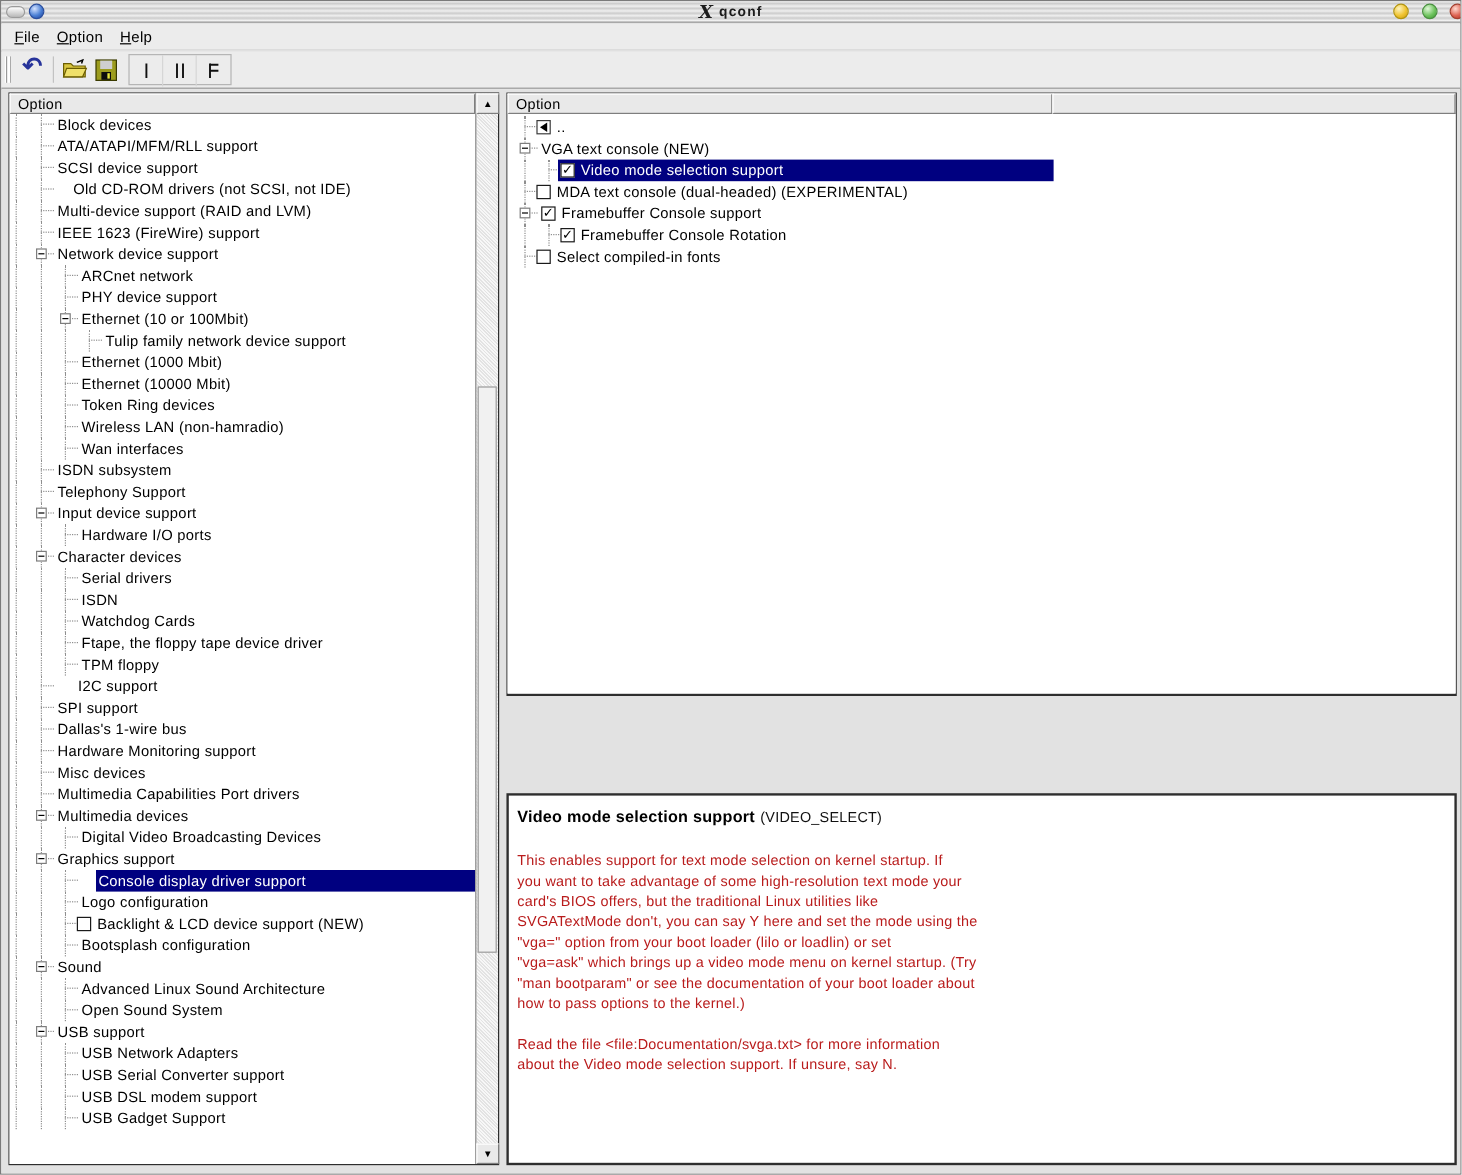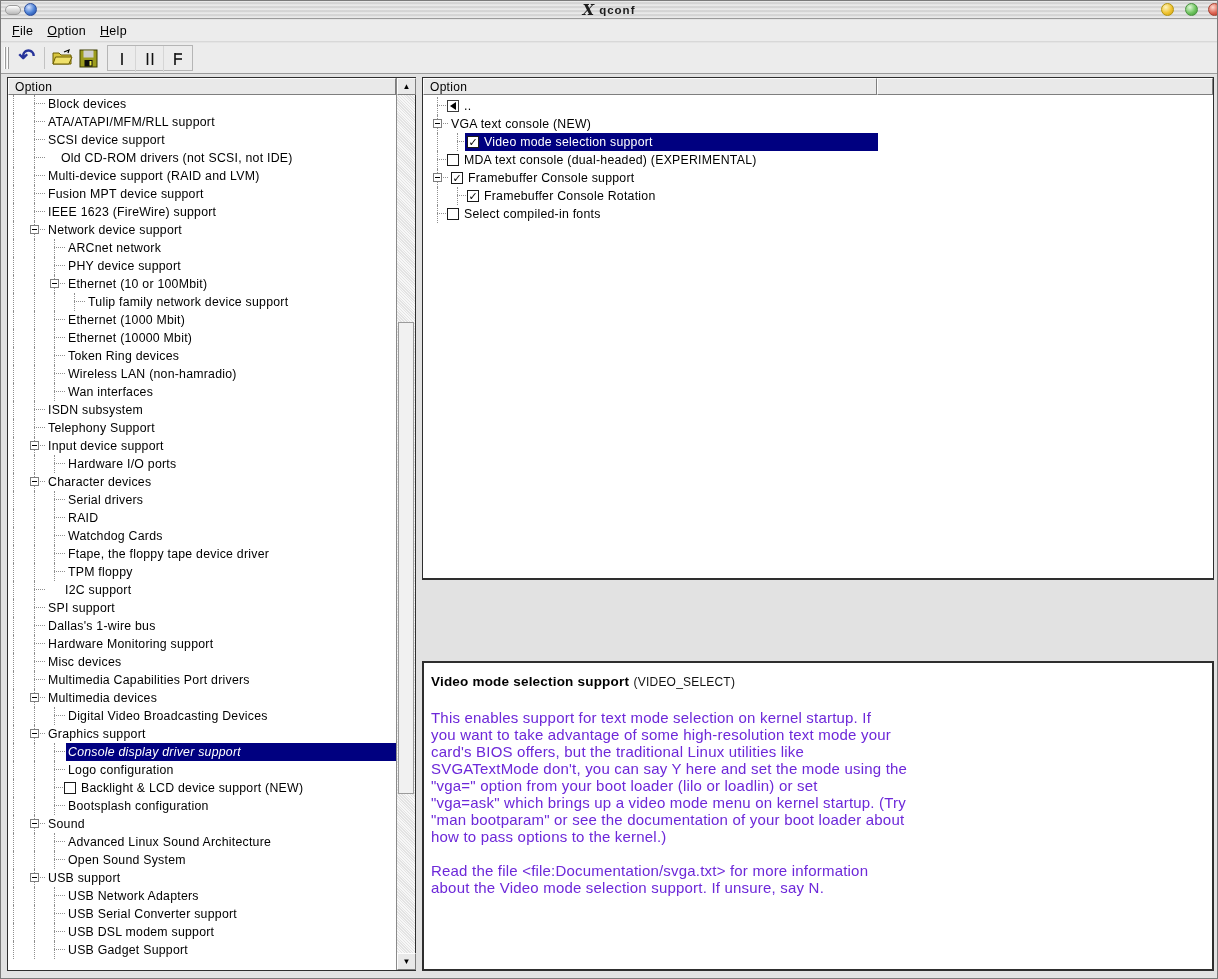--- a/index.html
+++ b/index.html
@@ -91,21 +91,21 @@
     display:flex; align-items:center; justify-content:center; font-size:8px; color:#000; }
   .sc-up { top:0; } .sc-down { bottom:0; }
   .sc-thumb { position:absolute; left:1px; right:1px; top:244px; height:472px; background:#f1f1f1;
     border:1px solid #9b9b9b; }
 
   
   .help-inner { padding:9px 7px; }
   .help-title-line { margin-bottom:19px; }
   .help-title { font-size:13.5px; font-weight:bold; color:#000; letter-spacing:0.2px; }
   .help-symbol { font-size:12px; color:#111; letter-spacing:0.2px; }
-  .help-body { font-size:15px; color:#6d28d9; line-height:17px; white-space:pre-line; letter-spacing:0.2px; }
+  .help-body { font-size:12px; color:#b91c1c; line-height:17px; white-space:pre-line; letter-spacing:0.2px; }
 </style>
 </head>
 <body>
 
 <div class="window">
 
   <div class="titlebar">
     <span class="tb-btn btn-capsule"></span>
     <span class="tb-btn btn-blue"></span>
     <div class="tb-title">
@@ -211,28 +211,20 @@
             <i class="stub" style="left: 26px;"></i>
             <span class="tcontent" style="left: 38px;">
               <span class="tl">Multi-device support (RAID and LVM)</span>
             </span>
           </div>
           <div class="trow">
             <i class="guide" style="left: 5px;"></i>
             <i class="guide" style="left: 26px;"></i>
             <i class="stub" style="left: 26px;"></i>
             <span class="tcontent" style="left: 38px;">
-              <span class="tl">Fusion MPT device support</span>
-            </span>
-          </div>
-          <div class="trow">
-            <i class="guide" style="left: 5px;"></i>
-            <i class="guide" style="left: 26px;"></i>
-            <i class="stub" style="left: 26px;"></i>
-            <span class="tcontent" style="left: 38px;">
               <span class="tl">IEEE 1623 (FireWire) support</span>
             </span>
           </div>
           <div class="trow">
             <i class="guide" style="left: 5px;"></i>
             <i class="guide" style="left: 26px;"></i>
             <i class="stub" style="left: 26px;"></i>
             <span class="expander" style="left: 22px;">
               <i></i>
             </span>
@@ -380,21 +372,21 @@
             <span class="tcontent" style="left: 58px;">
               <span class="tl">Serial drivers</span>
             </span>
           </div>
           <div class="trow">
             <i class="guide" style="left: 5px;"></i>
             <i class="guide" style="left: 26px;"></i>
             <i class="guide" style="left: 46px;"></i>
             <i class="stub" style="left: 46px;"></i>
             <span class="tcontent" style="left: 58px;">
-              <span class="tl">RAID</span>
+              <span class="tl">ISDN</span>
             </span>
           </div>
           <div class="trow">
             <i class="guide" style="left: 5px;"></i>
             <i class="guide" style="left: 26px;"></i>
             <i class="guide" style="left: 46px;"></i>
             <i class="stub" style="left: 46px;"></i>
             <span class="tcontent" style="left: 58px;">
               <span class="tl">Watchdog Cards</span>
             </span>
@@ -494,21 +486,21 @@
             </span>
             <span class="tcontent" style="left: 38px;">
               <span class="tl">Graphics support</span>
             </span>
           </div>
           <div class="trow">
             <i class="guide" style="left: 5px;"></i>
             <i class="guide" style="left: 26px;"></i>
             <i class="guide" style="left: 46px;"></i>
             <i class="stub" style="left: 46px;"></i>
-            <span class="tcontent sel" style="left: 58px; right: 0px; font-style: italic;">
+            <span class="tcontent sel" style="left: 72px; right: 0px;">
               <span class="tl">Console display driver support</span>
             </span>
           </div>
           <div class="trow">
             <i class="guide" style="left: 5px;"></i>
             <i class="guide" style="left: 26px;"></i>
             <i class="guide" style="left: 46px;"></i>
             <i class="stub" style="left: 46px;"></i>
             <span class="tcontent" style="left: 58px;">
               <span class="tl">Logo configuration</span>

